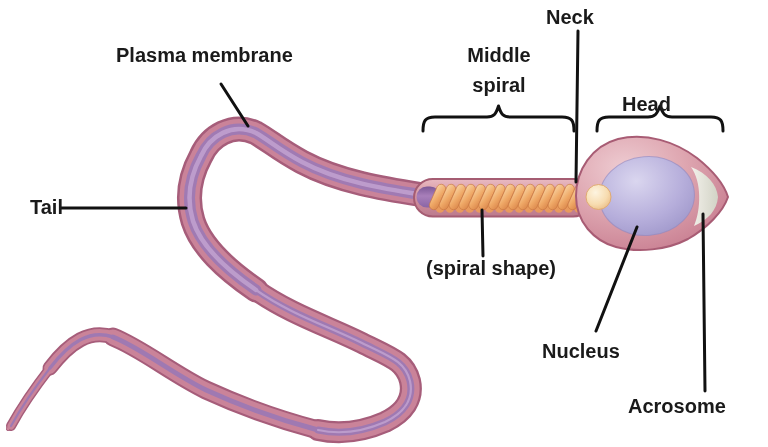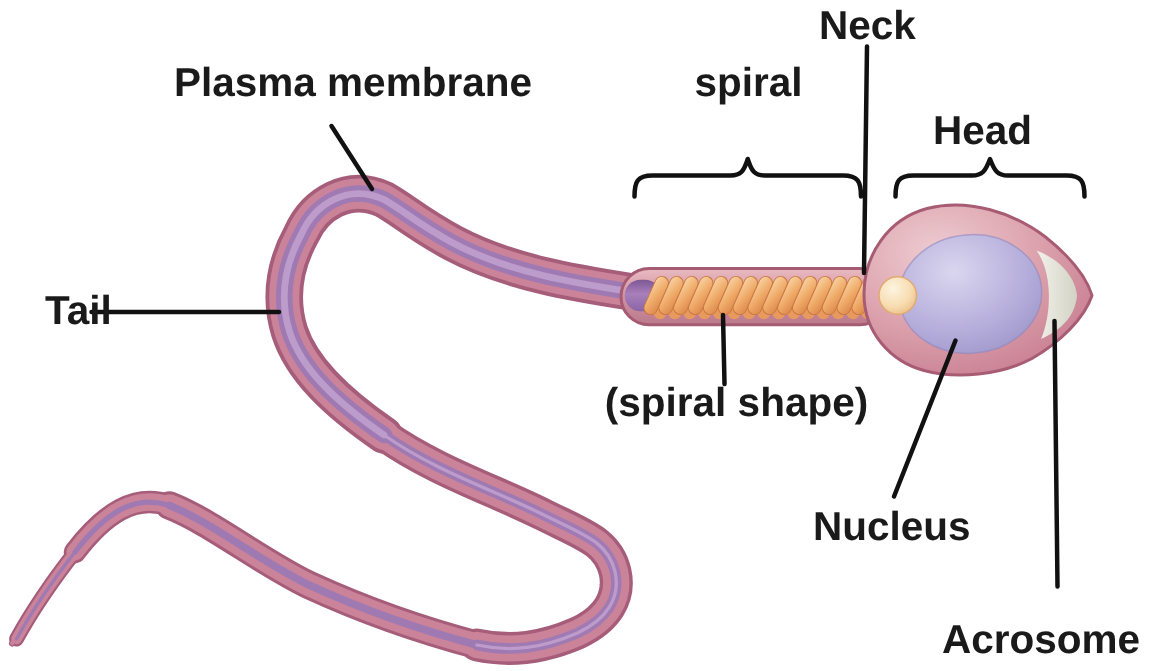--- a/index.html
+++ b/index.html
@@ -2,21 +2,21 @@
 <html><head>
 <meta charset="utf-8">
 <style>
   html,body { margin:0; padding:0; background:#ffffff; }
   .stage {
     position:relative; width:768px; height:447px; background:#ffffff;
     font-family:"Liberation Sans", sans-serif; overflow:hidden;
   }
   .stage svg { position:absolute; left:0; top:0; }
   .lbl {
-    position:absolute; font-weight:700; font-size:27px; color:#1a1a1a;
+    position:absolute; font-weight:700; font-size:20px; color:#1a1a1a;
     white-space:nowrap; line-height:30px;
   }
   .lbl.center { text-align:center; }
 </style>
 </head>
 <body>
 
 <div class="stage">
 
   <svg width="768" height="447" viewBox="0 0 768 447">
@@ -149,23 +149,24 @@
       <path stroke-width="3" d="M 637 227 L 596 331"></path>
       <path stroke-width="3" d="M 703 214 L 705 391"></path>
       <path stroke-width="3" d="M 423 131 C 423 121 425 117 435 117 L 487 117 C 494 117 496 114 498.5 106 C 501 114 503 117 510 117 L 562 117 C 572 117 574 121 574 131"></path>
       <path stroke-width="3" d="M 597 131 C 597 121 599 117 609 117 L 648 117 C 655 117 657 114 660 106 C 663 114 665 117 672 117 L 711 117 C 721 117 723 121 723 131"></path>
     </g>
   </svg>
 
   <div class="lbl" style="left:116px; top:40px;">Plasma membrane</div>
   <div class="lbl" style="left:546px; top:2px;">Neck</div>
   <div class="lbl center" style="left:418px; top:40px; width:162px;">
+    <div>Middle</div>
     <div>spiral</div>
   </div>
-  <div class="lbl" style="left:622px; top:72px;">Head</div>
+  <div class="lbl" style="left:622px; top:89px;">Head</div>
   <div class="lbl" style="left:6px; top:192px;margin-left:24px;">Tail</div>
   <div class="lbl center" style="left:378px; top:253px; width:226px;">
     <div>(spiral shape)</div>
   </div>
   <div class="lbl" style="left:542px; top:336px;">Nucleus</div>
-  <div class="lbl" style="left:628px; top:391px;margin-top:20px;">Acrosome</div>
+  <div class="lbl" style="left:628px; top:391px;">Acrosome</div>
 
 </div>
 
 </body></html>

